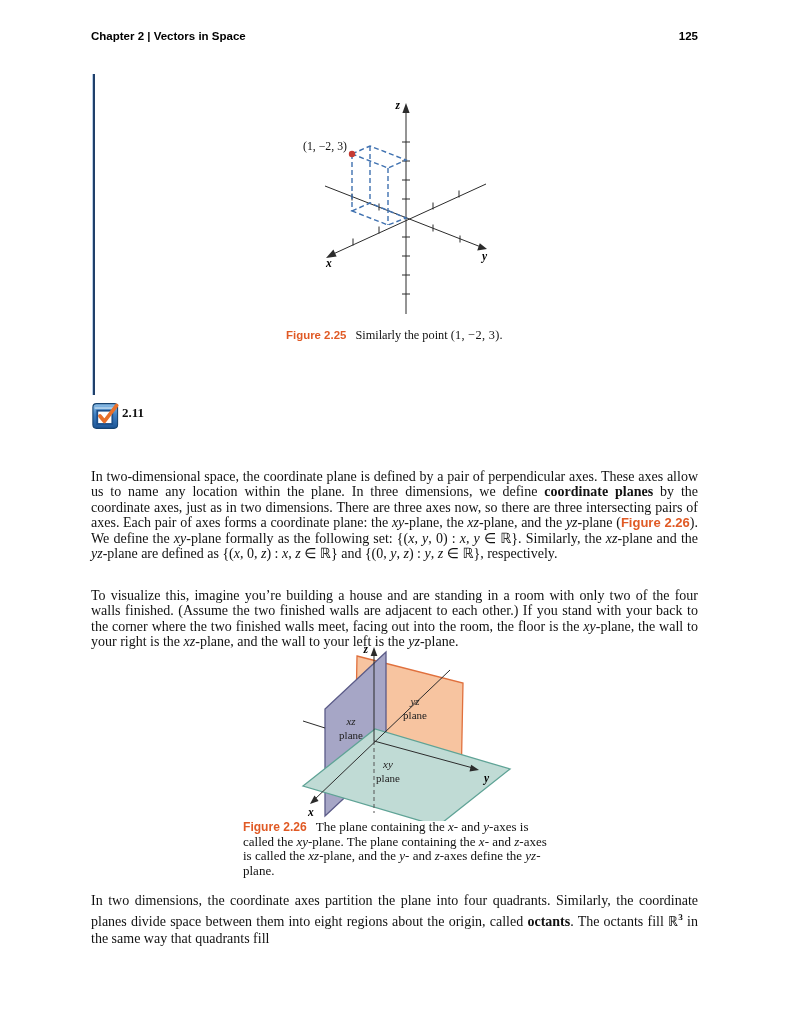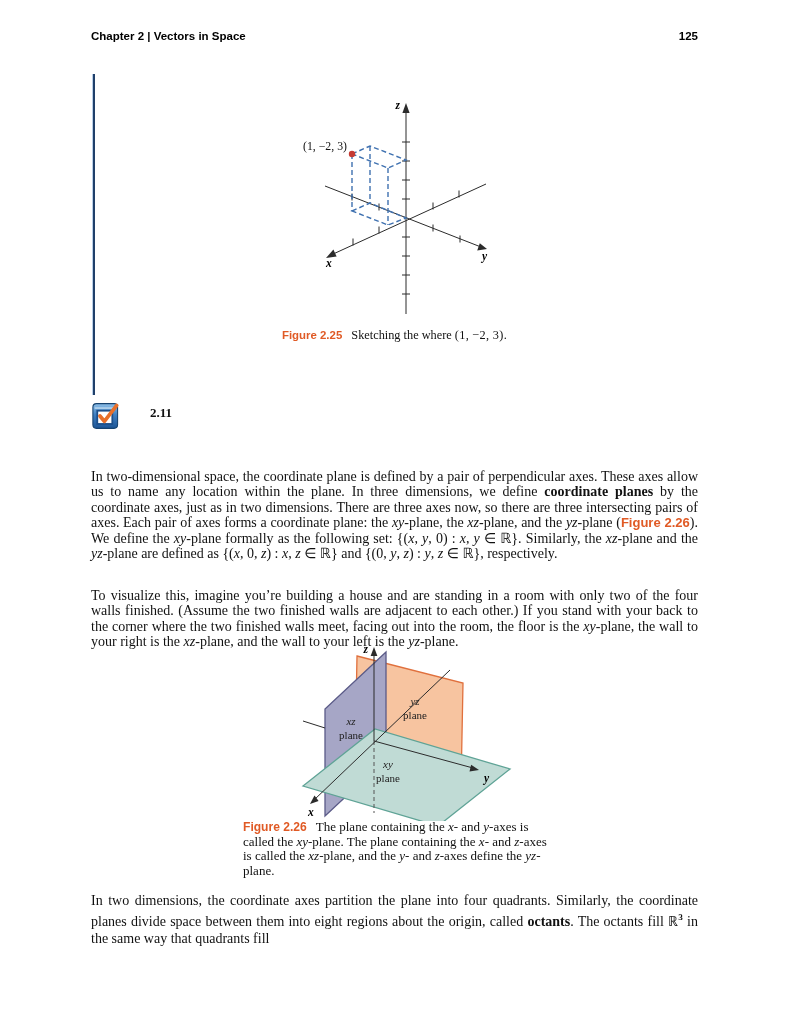--- a/index.html
+++ b/index.html
@@ -6,21 +6,21 @@
   .page{position:relative;width:791px;height:1024px;background:#ffffff;overflow:hidden;
         font-family:"Liberation Serif",serif;color:#111;}
   .header{position:absolute;top:30px;left:91px;right:93px;display:flex;justify-content:space-between;
           font-family:"Liberation Sans",sans-serif;font-size:11.5px;font-weight:700;color:#000;}
   .rule{position:absolute;left:92px;top:74px;height:321px;width:3px;
         background:linear-gradient(90deg,#b9cfe8 0,#b9cfe8 1px,#20406a 1px,#20406a 3px);}
   .fig25{position:absolute;left:278px;top:96px;width:240px;height:230px;}
   .caption25{position:absolute;left:91px;top:328px;width:607px;text-align:center;font-size:12.3px;}
   .checkpoint{position:absolute;left:92px;top:400px;right:93px;display:flex;align-items:flex-start;}
   .cp-icon{flex:0 0 30px;margin-top:1px;}
-  .cp-num{font-weight:700;font-size:13px;margin-left:28px;margin-top:5px;}
+  .cp-num{font-weight:700;font-size:13px;margin-left:0;margin-top:5px;}
   .cp-text{font-size:13px;margin-left:14px;margin-top:5px;}
   .para{position:absolute;left:91px;width:607px;text-align:justify;font-size:14px;line-height:15.4px;}
   #p1{top:469px;}
   #p2{top:588px;}
   #p3{top:892px;line-height:17px;}
   .fig26{position:absolute;left:288px;top:641px;width:230px;height:180px;}
   .caption26{position:absolute;left:243px;top:820px;width:305px;font-size:13px;line-height:14.6px;text-align:left;}
   .run-n{}
   .run-b{font-weight:700;}
   .run-i{font-style:italic;}
@@ -86,21 +86,21 @@
       <line x1="92" y1="50" x2="92" y2="107"></line>
       <line x1="110" y1="72" x2="110" y2="129"></line>
     </g>
     <circle cx="74" cy="58" r="3.2" fill="#c53b33"></circle>
     <text x="69" y="54" text-anchor="end" class="pt-label">(1, −2, 3)</text>
     <text x="122" y="13" text-anchor="end" class="axis-label">z</text>
     <text x="48" y="171" class="axis-label">x</text>
     <text x="204" y="164" class="axis-label">y</text>
   </svg>
 
-  <div class="caption25"><span class="run-f">Figure 2.25</span><span class="run-n"> Sketching the where </span><span class="run-m">(1, −2, 3).</span></div>
+  <div class="caption25"><span class="run-f">Figure 2.25</span><span class="run-n"> Similarly the point </span><span class="run-m">(1, −2, 3).</span></div>
 
   <div class="checkpoint">
     <svg class="cp-icon" viewBox="0 0 34 34" width="30" height="30">
       <defs>
         <linearGradient id="cpg" x1="0" y1="0" x2="0" y2="1">
           <stop offset="0" stop-color="#8fc0e8"></stop>
             <stop offset="0.45" stop-color="#3f7fc1"></stop>
             <stop offset="1" stop-color="#1d5596"></stop>
         </linearGradient>
       </defs>

